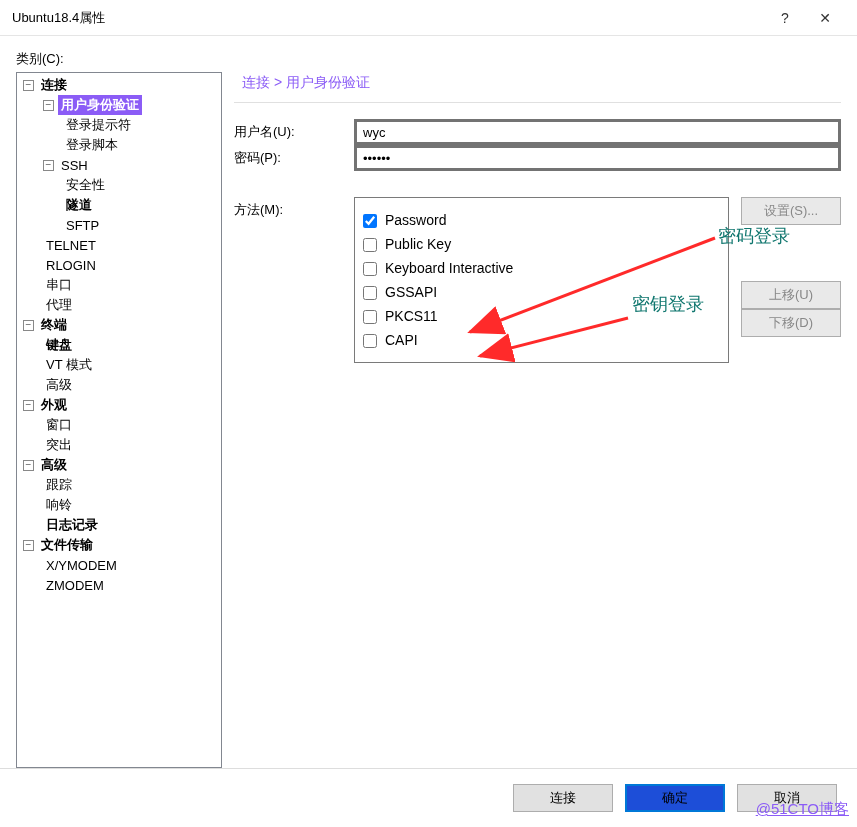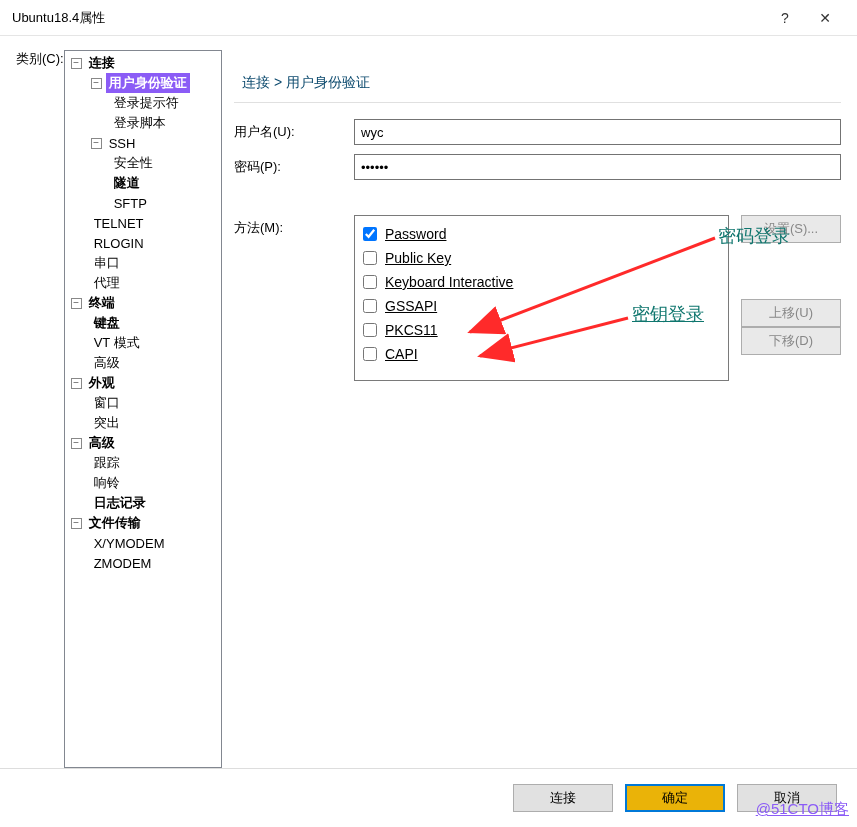--- a/index.html
+++ b/index.html
@@ -26,21 +26,21 @@
   height: 732px;
   display: flex;
   flex-direction: column;
 }
 .top-row {
   display: flex;
   gap: 12px;
   flex: 1;
   min-height: 0;
 }
-.left-pane { width: 206px; display: flex; flex-direction: row; }
+.left-pane { width: 206px; display: flex; flex-direction: column; }
 .cat-label { font-size: 13px; margin-bottom: 4px; }
 .tree {
   flex: 1;
   border: 1px solid #828790;
   background: #fff;
   overflow: auto;
   padding: 2px 0;
 }
 .tree ul { list-style: none; }
 .tree li { white-space: nowrap; }
@@ -64,58 +64,58 @@
   user-select: none;
 }
 .node-label { padding: 1px 3px; cursor: default; }
 .node-label.bold { font-weight: 700; }
 .node-label.selected { background: #8b5cf6; color: #fff; }
 .lvl0 { padding-left: 6px; }
 .lvl1 { padding-left: 26px; }
 .lvl2 { padding-left: 46px; }
 .right-pane { flex: 1; display: flex; flex-direction: column; padding-top: 18px; }
 .breadcrumb {
-  color: #0c4a6e;
+  color: #8b5cf6;
   font-size: 14px;
   padding: 6px 8px 10px 8px;
   border-bottom: 1px solid #e0e0e0;
   margin-bottom: 16px;
 }
 .desc { font-size: 13px; line-height: 1.8; margin-bottom: 24px; }
-.form-row { display: flex; align-items: center; margin-bottom: 9px; }
+.form-row { display: flex; align-items: center; margin-bottom: 0; }
 .form-row .lbl { width: 120px; }
 .txt-input {
   flex: 1;
   height: 26px;
-  border: 1px solid #737373;
+  border: 3px solid #737373;
   padding: 0 6px;
   font-size: 13px;
   font-family: inherit;
 }
 .method-row { display: flex; margin-top: 26px; }
 .method-row .lbl { width: 120px; padding-top: 4px; }
 .method-box {
   flex: 1;
   border: 1px solid #7a7a7a;
   padding: 6px 8px 14px 8px;
   min-height: 164px;
 }
-.method-item { display: flex; align-items: center; height: 24px; font-size: 14px; text-decoration: underline; }
+.method-item { display: flex; align-items: flex-end; height: 24px; font-size: 14px; }
 .method-item input { margin-right: 8px; width: 14px; height: 14px; }
 .side-btns { width: 100px; margin-left: 12px; display: flex; flex-direction: column; }
 .btn {
   height: 28px;
   border: 1px solid #adadad;
   background: #e1e1e1;
   font-size: 13px;
   font-family: inherit;
   cursor: pointer;
 }
 .btn:disabled { color: #888; background: #e9e9e9; cursor: default; }
-.btn.primary { border: 2px solid #0078d7; background: #eab308; }
+.btn.primary { border: 2px solid #0078d7; background: #1d4ed8; }
 .footer {
   height: 58px;
   border-top: 1px solid #ddd;
   display: flex;
   align-items: center;
   justify-content: flex-end;
   gap: 12px;
   padding: 0 20px;
 }
 .footer .btn { width: 100px; }
@@ -367,15 +367,15 @@
   <defs>
     <marker id="ah" markerWidth="12" markerHeight="10" refX="11" refY="5" orient="auto">
       <polygon points="0,0 12,5 0,10" fill="#ff2a2a"></polygon>
     </marker>
   </defs>
   <line x1="715" y1="238" x2="470" y2="332" stroke="#ff2a2a" stroke-width="3" marker-end="url(#ah)"></line>
   <line x1="628" y1="318" x2="480" y2="356" stroke="#ff2a2a" stroke-width="3" marker-end="url(#ah)"></line>
 </svg>
 
 <div class="annotation" style="left:718px; top:224px;">密码登录</div>
-<div class="annotation" style="left:632px; top:302px;text-decoration:underline;">密钥登录</div>
+<div class="annotation" style="left:632px; top:292px;">密钥登录</div>
 
 <div class="watermark">@51CTO博客</div>
 
 </body></html>

